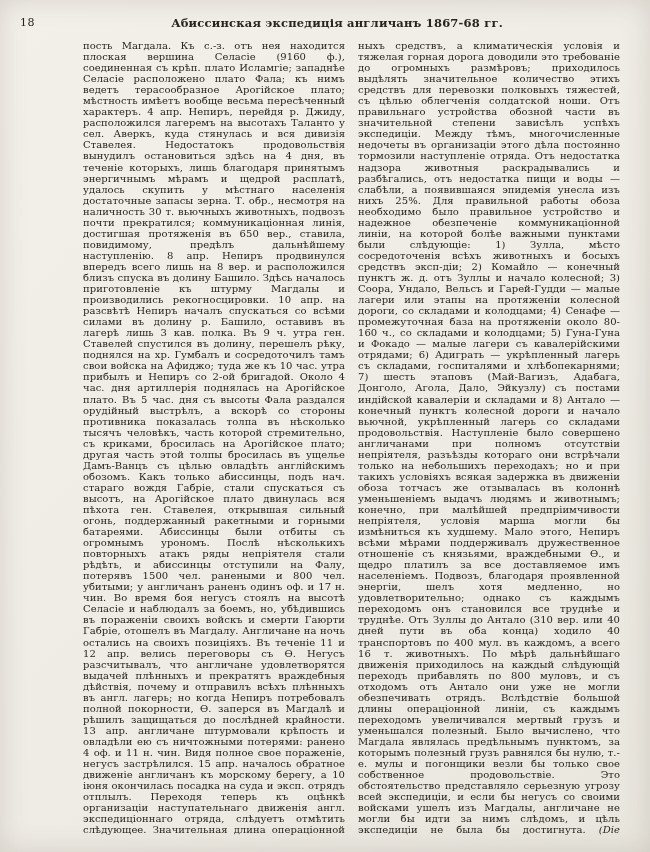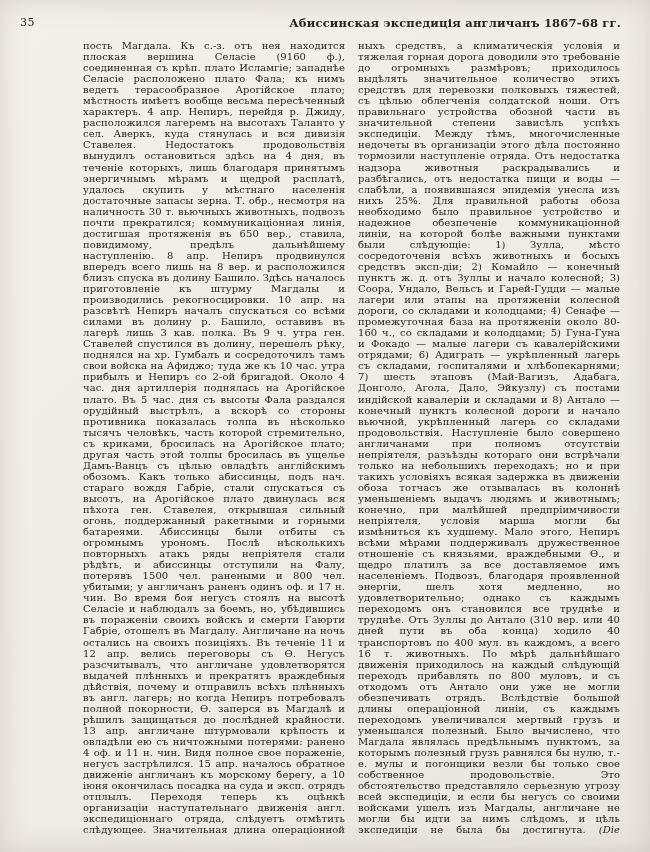--- a/index.html
+++ b/index.html
@@ -13,22 +13,22 @@
     font-family:"DejaVu Serif", serif;
     color:#28241e;
     overflow:hidden;
   }
   .header { position:absolute; top:16px; left:0; width:650px; height:16px; }
   .pagenum {
     position:absolute; left:20px; top:0;
     font-size:11px; letter-spacing:0.5px;
   }
   .running-title {
-    position:absolute; left:83px; top:0; width:538px;
-    text-align:right; font-weight:bold; font-size:11.5px;
+    position:absolute; left:68px; top:0; width:538px;
+    text-align:center; font-weight:bold; font-size:11.5px;
     letter-spacing:0.2px;
   }
   .columns {
     position:absolute; left:83px; top:40px; width:538px; height:796px;
     display:flex; gap:13px;
   }
   .col {
     width:262px;
     font-size:10px;
     line-height:11.05px;
@@ -39,21 +39,21 @@
     overflow:hidden;
     height:796px;
   }
   .col i { font-style:italic; }
 </style>
 </head>
 <body>
 
 <div class="page">
   <div class="header">
-    <span class="pagenum">35</span>
+    <span class="pagenum">18</span>
     <div class="running-title">Абиссинская экспедиція англичанъ 1867-68 гг.</div>
   </div>
   <div class="columns">
     <div class="col">
       <span>пость Магдала. Къ с.-з. отъ нея находится плоская вершина Селасіе (9160 ф.), соединенная съ крѣп. плато Исламгіе; западнѣе Селасіе расположено плато Фала; къ нимъ ведетъ терасообразное Арогійское плато; мѣстность имѣетъ вообще весьма пересѣченный характеръ. 4 апр. Непиръ, перейдя р. Джиду, расположился лагеремъ на высотахъ Таланто у сел. Аверкъ, куда стянулась и вся дивизія Ставелея. Недостатокъ продовольствія вынудилъ остановиться здѣсь на 4 дня, въ теченіе которыхъ, лишь благодаря принятымъ энергичнымъ мѣрамъ и щедрой расплатѣ, удалось скупить у мѣстнаго населенія достаточные запасы зерна. Т. обр., несмотря на наличность 30 т. вьючныхъ животныхъ, подвозъ почти прекратился; коммуникаціонная линія, достигшая протяженія въ 650 вер., ставила, повидимому, предѣлъ дальнѣйшему наступленію. 8 апр. Непиръ продвинулся впередъ всего лишь на 8 вер. и расположился близъ спуска въ долину Башило. Здѣсь началось приготовленіе къ штурму Магдалы и производились рекогносцировки. 10 апр. на разсвѣтѣ Непиръ началъ спускаться со всѣми силами въ долину р. Башило, оставивъ въ лагерѣ лишь 3 кав. полка. Въ 9 ч. утра ген. Ставелей спустился въ долину, перешелъ рѣку, поднялся на хр. Гумбалъ и сосредоточилъ тамъ свои войска на Афиджо; туда же къ 10 час. утра прибылъ и Непиръ со 2-ой бригадой. Около 4 час. дня артиллерія поднялась на Арогійское плато. Въ 5 час. дня съ высоты Фала раздался орудійный выстрѣлъ, а вскорѣ со стороны противника показалась толпа въ нѣсколько тысячъ человѣкъ, часть которой стремительно, съ криками, бросилась на Арогійское плато; другая часть этой толпы бросилась въ ущелье Дамъ-Ванцъ съ цѣлью овладѣть англійскимъ обозомъ. Какъ только абиссинцы, подъ нач. стараго вождя Габріе, стали спускаться съ высотъ, на Арогійское плато двинулась вся пѣхота ген. Ставелея, открывшая сильный огонь, поддержанный ракетными и горными батареями. Абиссинцы были отбиты съ огромнымъ урономъ. Послѣ нѣсколькихъ повторныхъ атакъ ряды непріятеля стали рѣдѣть, и абиссинцы отступили на Фалу, потерявъ 1500 чел. ранеными и 800 чел. убитыми; у англичанъ раненъ одинъ оф. и 17 н. чин. Во время боя негусъ стоялъ на высотѣ Селасіе и наблюдалъ за боемъ, но, убѣдившись въ пораженіи своихъ войскъ и смерти Гаюрти Габріе, отошелъ въ Магдалу. Англичане на ночь остались на своихъ позиціяхъ. Въ теченіе 11 и 12 апр. велись переговоры съ Ѳ. Негусъ разсчитывалъ, что англичане удовлетворятся выдачей плѣнныхъ и прекратятъ враждебныя дѣйствія, почему и отправилъ всѣхъ плѣнныхъ въ англ. лагерь; но когда Непиръ потребовалъ полной покорности, Ѳ. заперся въ Магдалѣ и рѣшилъ защищаться до послѣдней крайности. 13 апр. англичане штурмовали крѣпость и овладѣли ею съ ничтожными потерями: ранено 4 оф. и 11 н. чин. Видя полное свое пораженіе, негусъ застрѣлился. 15 апр. началось обратное движеніе англичанъ къ морскому берегу, а 10 іюня окончилась посадка на суда и эксп. отрядъ отплылъ. Переходя теперь къ оцѣнкѣ организаціи наступательнаго движенія англ. экспедиціоннаго отряда, слѣдуетъ отмѣтить слѣдующее. Значительная длина операціонной линіи требовала большого количества перевозоч-</span>
     </div>
     <div class="col">
       <span>ныхъ средствъ, а климатическія условія и тяжелая горная дорога доводили это требованіе до огромныхъ размѣровъ; приходилось выдѣлять значительное количество этихъ средствъ для перевозки полковыхъ тяжестей, съ цѣлью облегченія солдатской ноши. Отъ правильнаго устройства обозной части въ значительной степени зависѣлъ успѣхъ экспедиціи. Между тѣмъ, многочисленные недочеты въ организаціи этого дѣла постоянно тормозили наступленіе отряда. Отъ недостатка надзора животныя раскрадывались и разбѣгались, отъ недостатка пищи и воды — слабѣли, а появившаяся эпидемія унесла изъ нихъ 25%. Для правильной работы обоза необходимо было правильное устройство и надежное обезпеченіе коммуникаціонной линіи, на которой болѣе важными пунктами были слѣдующіе: 1) Зулла, мѣсто сосредоточенія всѣхъ животныхъ и босыхъ средствъ эксп-діи; 2) Комайло — конечный пунктъ ж. д. отъ Зуллы и начало колесной; 3) Соора, Ундало, Вельсъ и Гарей-Гудди — малые лагери или этапы на протяженіи колесной дороги, со складами и колодцами; 4) Сенафе — промежуточная база на протяженіи около 80-160 ч., со складами и колодцами; 5) Гуна-Гуна и Фокадо — малые лагери съ кавалерійскими отрядами; 6) Адиграть — укрѣпленный лагерь съ складами, госпиталями и хлѣбопекарнями; 7) шесть этаповъ (Май-Вагизъ, Адабага, Донголо, Агола, Дало, Эйкузлу) съ постами индійской кавалеріи и складами и 8) Антало — конечный пунктъ колесной дороги и начало вьючной, укрѣпленный лагерь со складами продовольствія. Наступленіе было совершено англичанами при полномъ отсутствіи непріятеля, разъѣзды котораго они встрѣчали только на небольшихъ переходахъ; но и при такихъ условіяхъ всякая задержка въ движеніи обоза тотчасъ же отзывалась въ колоннѣ уменьшеніемъ выдачъ людямъ и животнымъ; конечно, при малѣйшей предпріимчивости непріятеля, условія марша могли бы измѣниться къ худшему. Мало этого, Непиръ всѣми мѣрами поддерживалъ дружественное отношеніе съ князьями, враждебными Ѳ., и щедро платилъ за все доставляемое имъ населеніемъ. Подвозъ, благодаря проявленной энергіи, шелъ хотя медленно, но удовлетворительно; однако съ каждымъ переходомъ онъ становился все труднѣе и труднѣе. Отъ Зуллы до Антало (310 вер. или 40 дней пути въ оба конца) ходило 40 транспортовъ по 400 мул. въ каждомъ, а всего 16 т. животныхъ. По мѣрѣ дальнѣйшаго движенія приходилось на каждый слѣдующій переходъ прибавлять по 800 муловъ, и съ отходомъ отъ Антало они уже не могли обезпечивать отрядъ. Вслѣдствіе большой длины операціонной линіи, съ каждымъ переходомъ увеличивался мертвый грузъ и уменьшался полезный. Было вычислено, что Магдала являлась предѣльнымъ пунктомъ, за которымъ полезный грузъ равнялся бы нулю, т.-е. мулы и погонщики везли бы только свое собственное продовольствіе. Это обстоятельство представляло серьезную угрозу всей экспедиціи, и если бы негусъ со своими войсками ушелъ изъ Магдалы, англичане не могли бы идти за нимъ слѣдомъ, и цѣль экспедиціи не была бы достигнута.</span>
       <i>(Die englische Armee in Abyssinien im Feldzuge 1867-1868, vom K. K. Major Kodolitsch, 1869. Seckendorf. Meine Erlebnisse mit dem Englischen Expeditions Korps in Abessinien 1867-1868. Hozier.</i>
     </div>

